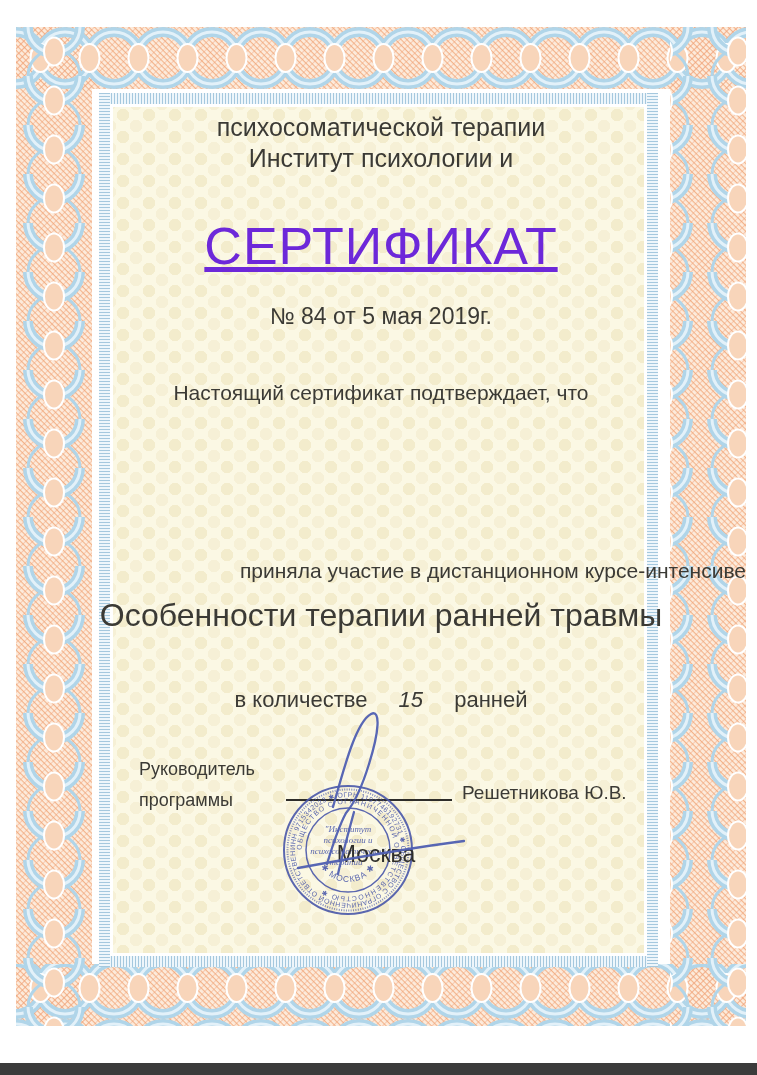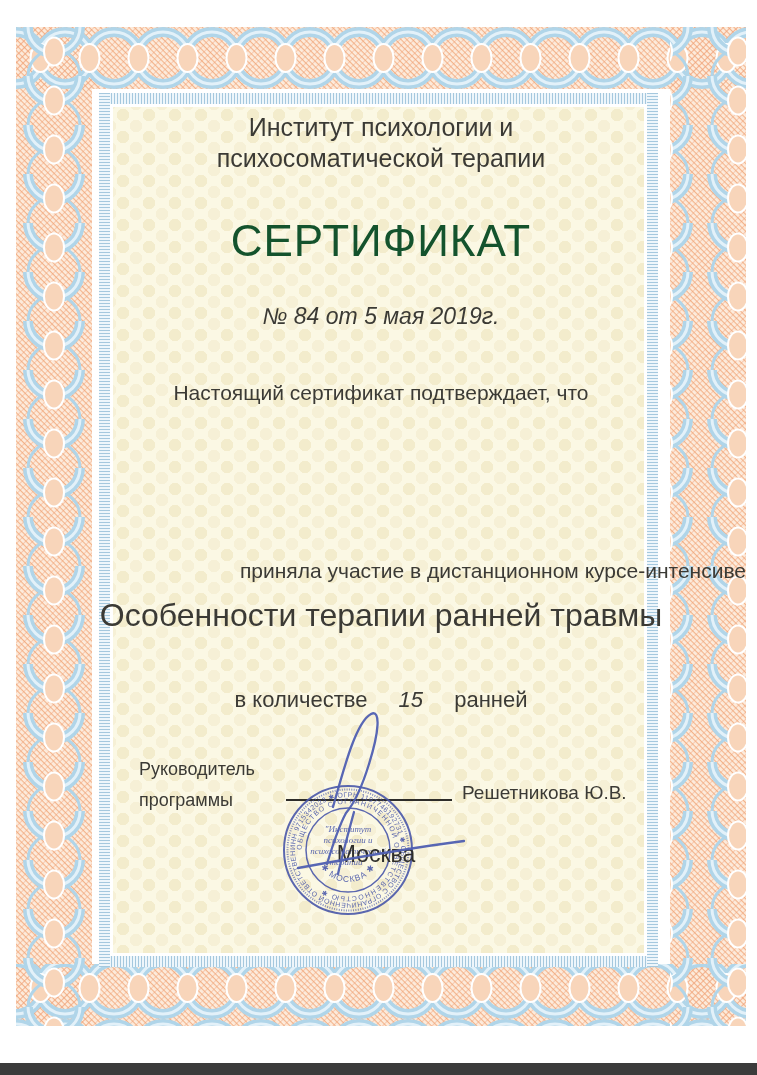--- a/index.html
+++ b/index.html
@@ -39,22 +39,22 @@
       radial-gradient(circle, #f3eccc 0 6px, rgba(0,0,0,0) 6.5px),
       radial-gradient(circle, #f6f0d6 0 6px, rgba(0,0,0,0) 6.5px);
     background-size: 26px 22px, 26px 22px;
     background-position: 0 0, 13px 11px;
     box-shadow: inset 0 0 0 3px #ffffff;
   }
   
   .text-layer { position: absolute; inset: 0; }
   .centered { position: absolute; left: 16px; width: 730px; text-align: center; }
   .issuer { top: 112px; font-size: 25px; line-height: 31px; color: #3b3a35; }
-  .cert-title { top: 216px; font-size: 44px; letter-spacing: 1px; color: #14532d; }
-  .number-line { top: 303px; font-size: 23px; font-style: italic; }
+  .cert-title { top: 216px; font-size: 52px; letter-spacing: 1px; color: #6d28d9; text-decoration: underline; }
+  .number-line { top: 303px; font-size: 23px; }
   .statement { top: 381px; font-size: 21px; }
   .recipient { top: 462px; font-size: 30px; font-style: italic; }
   .participation { top: 559px; font-size: 21px; text-align: right; }
   .course-title { top: 597px; font-size: 32px; }
   .hours-line { top: 687px; font-size: 22px; }
   .hours-value { font-style: italic; margin: 0 25px; }
   .role-block { position: absolute; left: 139px; top: 754px; font-size: 18px; line-height: 31px; text-align: left; }
   .sig-line { position: absolute; left: 286px; top: 783px; width: 166px; height: 18px;
     border-bottom: 2px solid #2e2d2a; }
   .signer-name { position: absolute; left: 462px; top: 782px; font-size: 19px; }
@@ -116,22 +116,22 @@
     <div class="stripe h bottom"></div>
     <div class="stripe v left"></div>
     <div class="stripe v right"></div>
 
     <div class="body-area"></div>
   </div>
 
   <div class="text-layer">
 
     <div class="centered issuer">
+      <div>психосоматической терапии</div>
       <div>Институт психологии и</div>
-      <div>психосоматической терапии</div>
     </div>
 
     <div class="centered cert-title">СЕРТИФИКАТ</div>
 
     <div class="centered number-line">№ 84 от 5 мая 2019г.</div>
 
     <div class="centered statement">Настоящий сертификат подтверждает, что</div>
 
 
     <div class="centered participation">приняла участие в дистанционном курсе-интенсиве</div>

